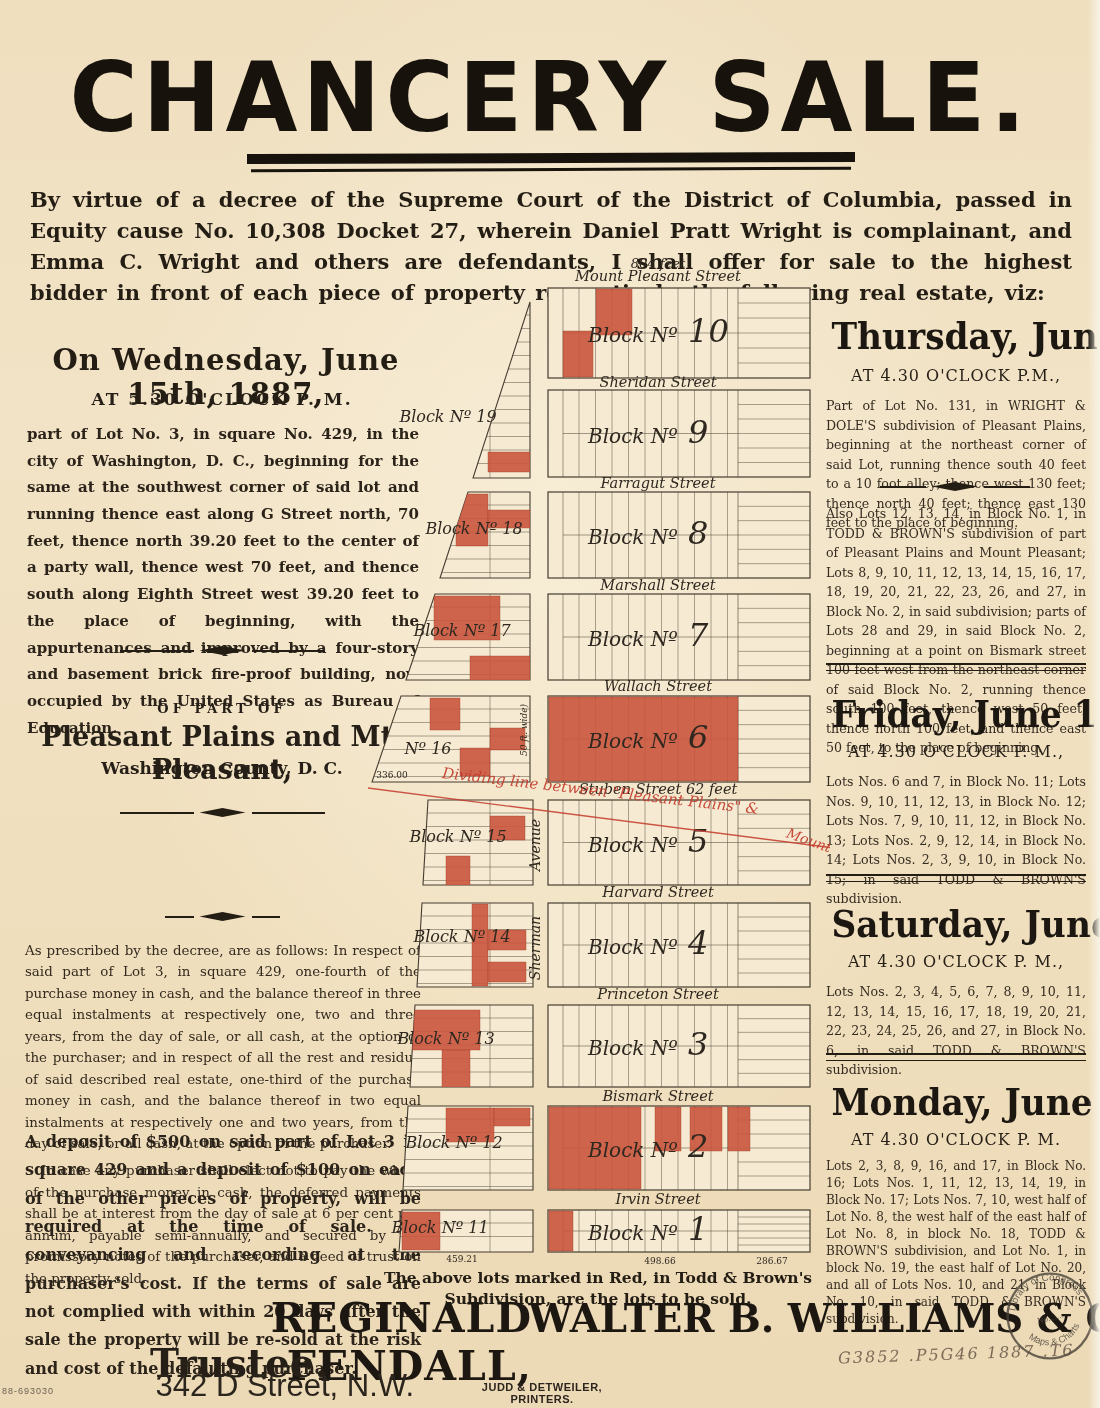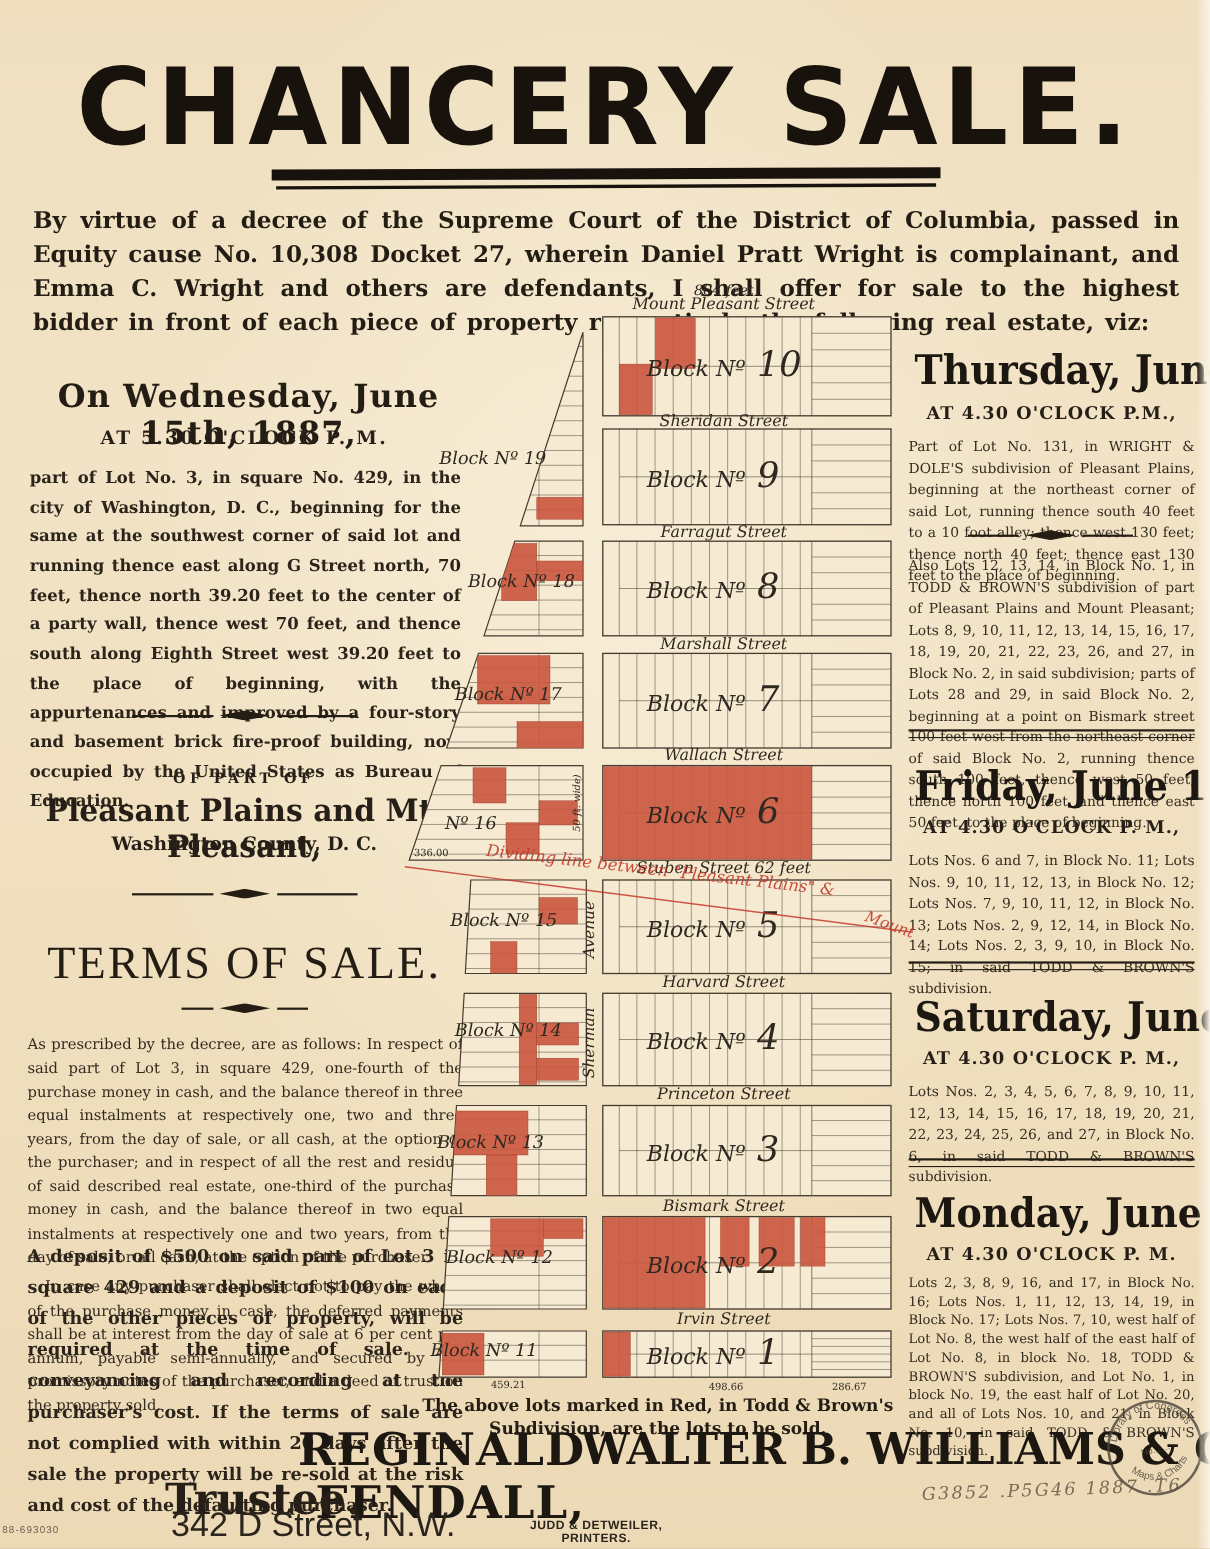--- a/index.html
+++ b/index.html
@@ -28,21 +28,21 @@
   .todd-sub{left:18px;top:701px;width:408px;font-size:13px;font-weight:bold;letter-spacing:4px;}
   .todd-place{left:18px;top:720px;width:408px;font-size:28px;font-weight:bold;transform:scaleX(.97);}
   .todd-county{left:18px;top:758px;width:408px;font-size:17px;font-weight:bold;}
   .terms-head{left:18px;top:852px;width:408px;font-family:"Liberation Serif",serif;font-size:42px;letter-spacing:2px;color:#241d14;}
   .terms-body{left:25px;top:940px;width:396px;font-size:13.4px;line-height:1.6;color:#332a1f;}
   .terms-body p{margin:0 0 6px 0;}
   .terms-body p.ind{text-indent:16px;}
   .terms-deposit{left:25px;top:1128px;width:396px;font-size:16px;font-weight:bold;line-height:1.77;color:#2c241a;}
   
   .day-head{left:822px;width:268px;font-size:37px;font-weight:bold;letter-spacing:0;transform:scaleX(.93);color:#1d1712;white-space:nowrap;}
-  .day-time{left:822px;width:268px;font-size:16px;font-weight:bold;letter-spacing:1px;}
+  .day-time{left:822px;width:268px;font-size:16px;font-weight:normal;letter-spacing:1px;}
   .day-body{left:826px;width:260px;font-size:12.6px;line-height:1.55;color:#352c21;}
   .dbl-rule{left:826px;width:260px;height:5px;border-top:2px solid #241d14;border-bottom:1px solid #241d14;}
   .sm-fancy{left:880px;width:150px;}
   
   #map-wrap{left:358px;top:254px;width:472px;height:1034px;}
   #map-wrap svg{width:100%;height:100%;}
   .map-caption{left:368px;top:1268px;width:460px;font-size:15.5px;font-weight:bold;line-height:1.35;color:#241d14;}
   
   .trustee-name{left:12px;top:1294px;width:520px;text-align:right;font-size:41px;font-weight:bold;letter-spacing:1px;color:#1d1712;}
   .trustee-title{left:150px;top:1340px;width:290px;font-size:39px;font-weight:bold;}
@@ -79,21 +79,20 @@
   <div class="abs todd-sub ctr">OF PART OF</div>
   <div class="abs todd-place ctr">Pleasant Plains and Mt. Pleasant,</div>
   <div class="abs todd-county ctr">Washington County, D. C.</div>
 
   <div class="abs fancy" style="left:120px;top:808px;width:205px;">
     <span class="fd-line"></span>
       <span class="fd-diamond"></span>
       <span class="fd-line"></span>
   </div>
 
-  <div class="abs terms-head ctr">TERMS OF SALE.</div>
   <div class="abs fancy" style="left:165px;top:912px;width:115px;">
     <span class="fd-line"></span>
       <span class="fd-diamond"></span>
       <span class="fd-line"></span>
   </div>
 
   <div class="abs terms-body just">
     <p>As prescribed by the decree, are as follows: In respect of said part of Lot 3, in square 429, one-fourth of the purchase money in cash, and the balance thereof in three equal instalments at respectively one, two and three years, from the day of sale, or all cash, at the option of the purchaser; and in respect of all the rest and residue of said described real estate, one-third of the purchase money in cash, and the balance thereof in two equal instalments at respectively one and two years, from the day of sale, or all cash, at the option of the purchaser.</p>
     <p class="ind">In case any purchaser shall elect not to pay the whole of the purchase money in cash, the deferred payments shall be at interest from the day of sale at 6 per cent per annum, payable semi-annually, and secured by the promissory notes of the purchaser, and a deed of trust on the property sold.</p>
   </div>

